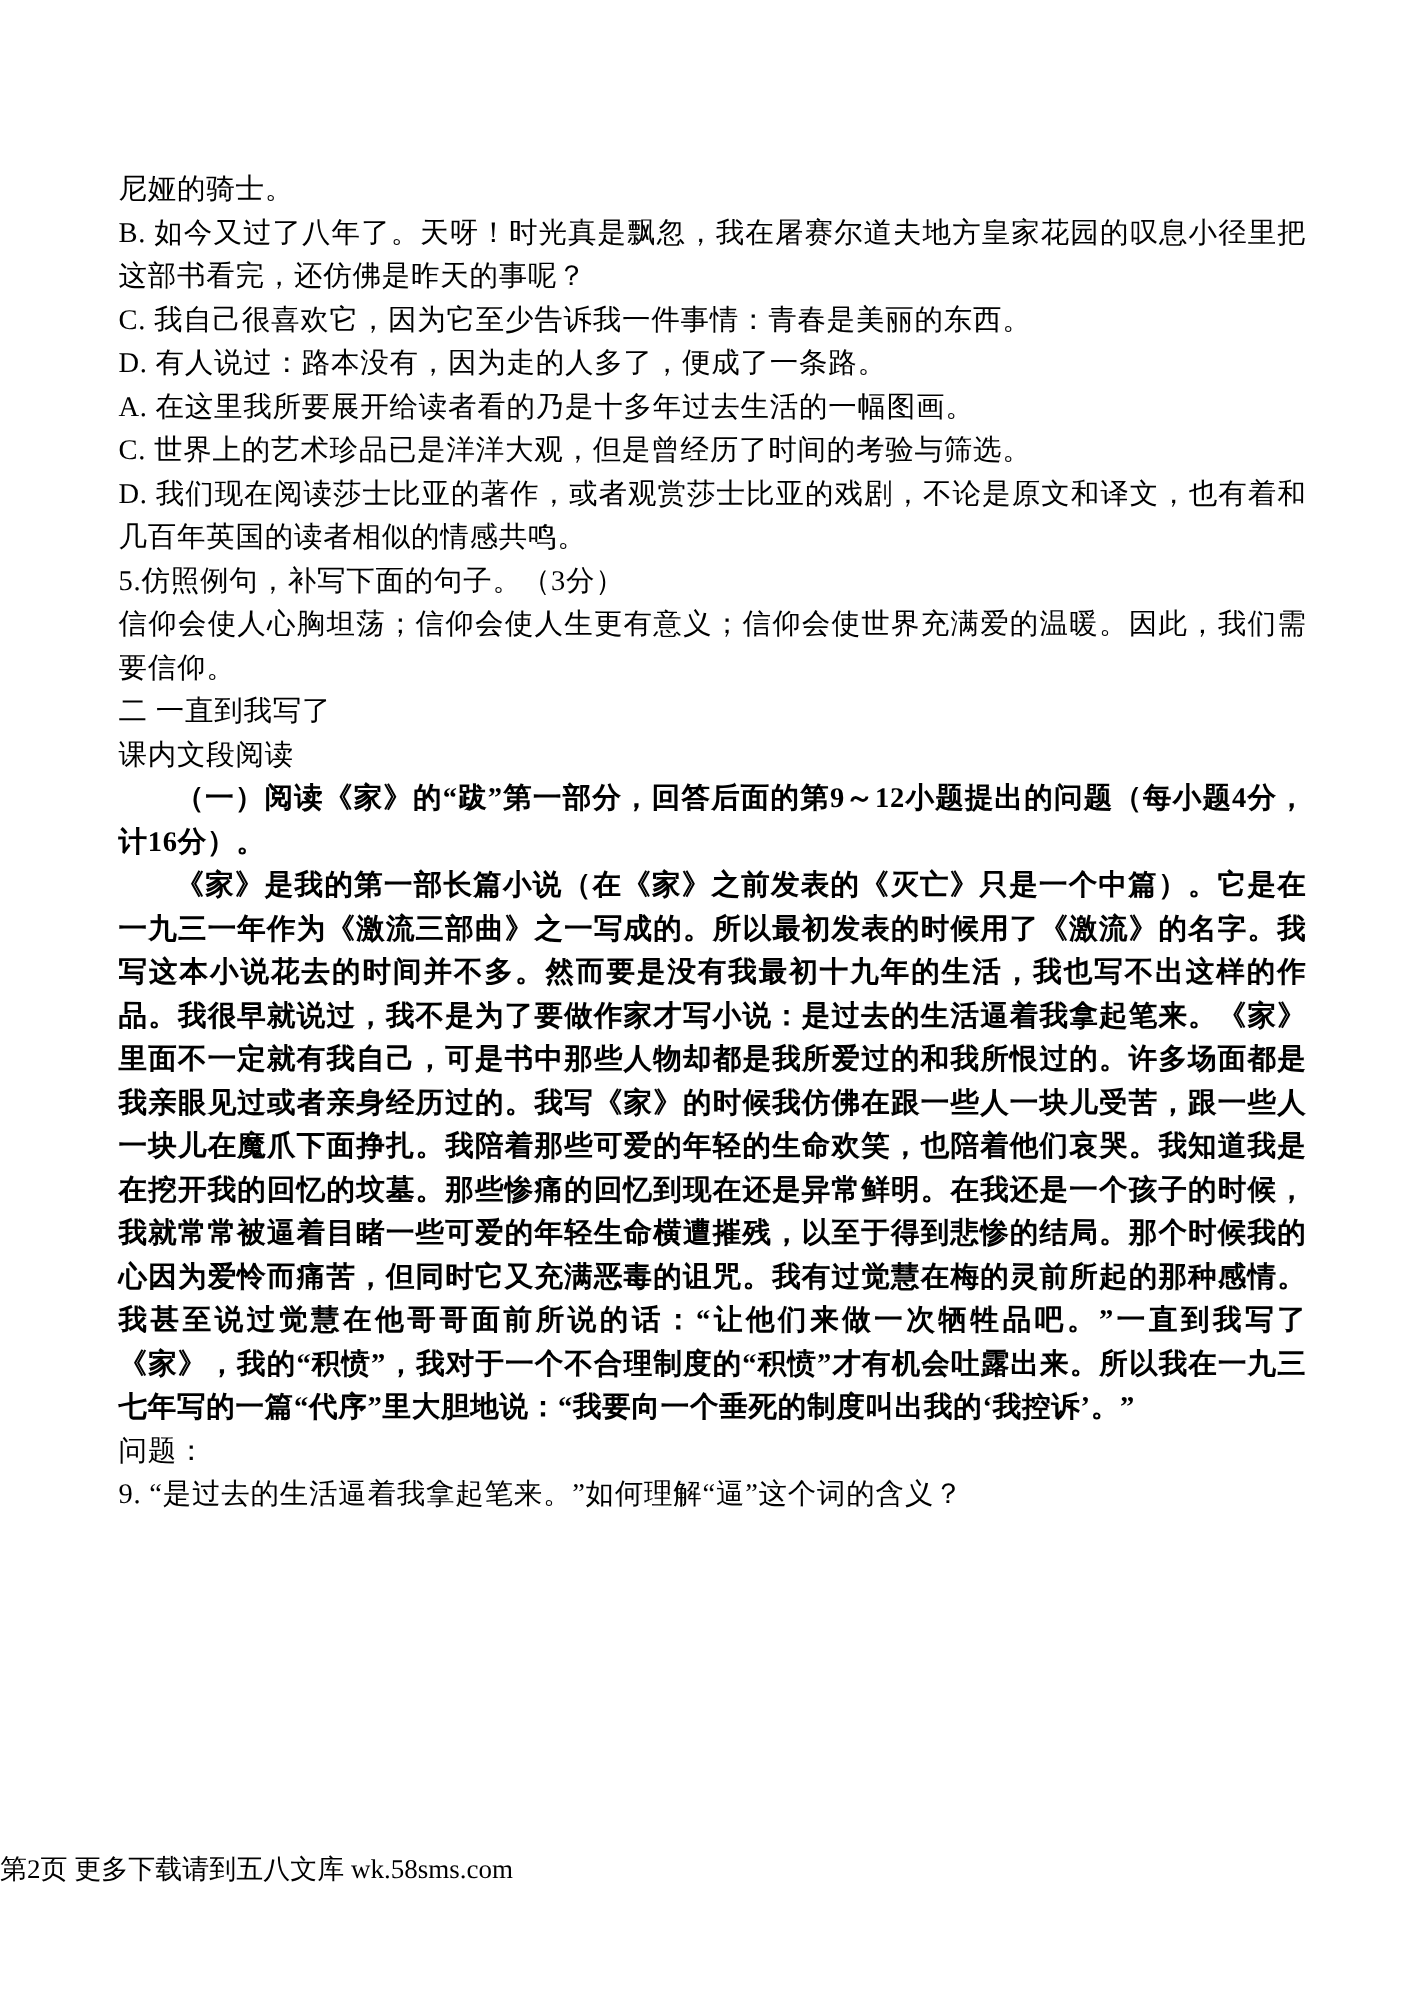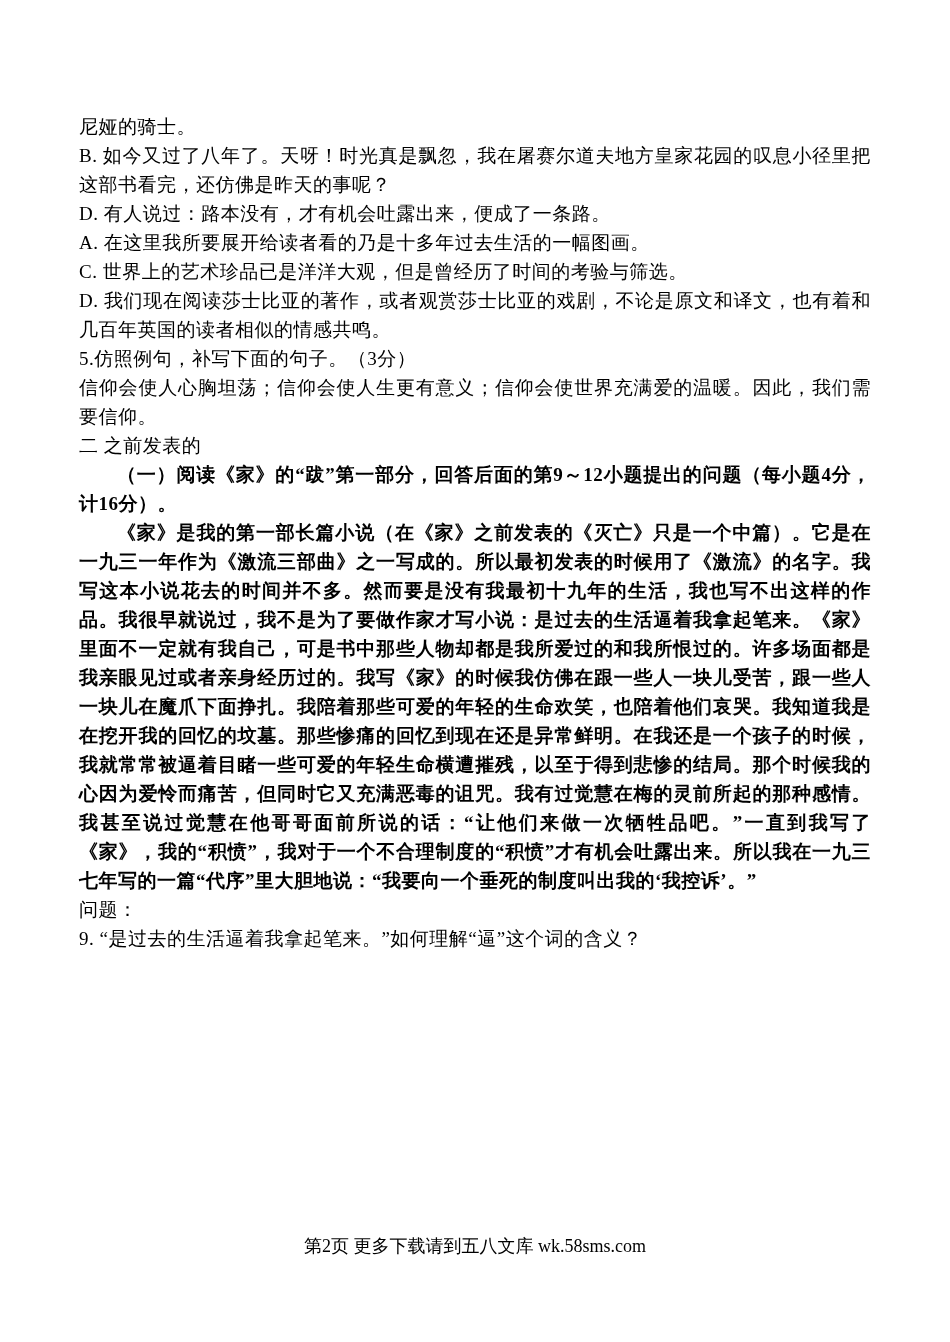--- a/index.html
+++ b/index.html
@@ -31,40 +31,42 @@
       font-weight: bold;
     }
     .answer-space {
       height: 52px;
     }
     .footer {
       position: absolute;
       left: 0;
       right: 0;
       top: 1234px;
-      text-align: center;
+      text-align: left;
       font-size: 18px;
       font-family: "Liberation Serif", "DejaVu Serif", serif;
       color: #000000;
     }
   </style>
 </head>
 <body>
 
 <div class="page">
   <div class="content">
     <p>尼娅的骑士。</p>
     <p>B. 如今又过了八年了。天呀！时光真是飘忽，我在屠赛尔道夫地方皇家花园的叹息小径里把这部书看完，还仿佛是昨天的事呢？</p>
-    <p>D. 有人说过：路本没有，才有机会吐露出来，便成了一条路。</p>
+    <p>C. 我自己很喜欢它，因为它至少告诉我一件事情：青春是美丽的东西。</p>
+    <p>D. 有人说过：路本没有，因为走的人多了，便成了一条路。</p>
     <p>A. 在这里我所要展开给读者看的乃是十多年过去生活的一幅图画。</p>
     <p>C. 世界上的艺术珍品已是洋洋大观，但是曾经历了时间的考验与筛选。</p>
     <p>D. 我们现在阅读莎士比亚的著作，或者观赏莎士比亚的戏剧，不论是原文和译文，也有着和几百年英国的读者相似的情感共鸣。</p>
     <p>5.仿照例句，补写下面的句子。（3分）</p>
     <p>信仰会使人心胸坦荡；信仰会使人生更有意义；信仰会使世界充满爱的温暖。因此，我们需要信仰。</p>
-    <p>二 之前发表的</p>
+    <p>二 一直到我写了</p>
+    <p>课内文段阅读</p>
     <p class="indent">（一）阅读《家》的“跋”第一部分，回答后面的第9～12小题提出的问题（每小题4分，计16分）。</p>
     <p class="indent">《家》是我的第一部长篇小说（在《家》之前发表的《灭亡》只是一个中篇）。它是在一九三一年作为《激流三部曲》之一写成的。所以最初发表的时候用了《激流》的名字。我写这本小说花去的时间并不多。然而要是没有我最初十九年的生活，我也写不出这样的作品。我很早就说过，我不是为了要做作家才写小说：是过去的生活逼着我拿起笔来。《家》里面不一定就有我自己，可是书中那些人物却都是我所爱过的和我所恨过的。许多场面都是我亲眼见过或者亲身经历过的。我写《家》的时候我仿佛在跟一些人一块儿受苦，跟一些人一块儿在魔爪下面挣扎。我陪着那些可爱的年轻的生命欢笑，也陪着他们哀哭。我知道我是在挖开我的回忆的坟墓。那些惨痛的回忆到现在还是异常鲜明。在我还是一个孩子的时候，我就常常被逼着目睹一些可爱的年轻生命横遭摧残，以至于得到悲惨的结局。那个时候我的心因为爱怜而痛苦，但同时它又充满恶毒的诅咒。我有过觉慧在梅的灵前所起的那种感情。我甚至说过觉慧在他哥哥面前所说的话：“让他们来做一次牺牲品吧。”一直到我写了《家》，我的“积愤”，我对于一个不合理制度的“积愤”才有机会吐露出来。所以我在一九三七年写的一篇“代序”里大胆地说：“我要向一个垂死的制度叫出我的‘我控诉’。”</p>
     <p>问题：</p>
     <p>9. “是过去的生活逼着我拿起笔来。”如何理解“逼”这个词的含义？</p>
     <div class="answer-space"></div>
   </div>
   <div class="footer">第2页 更多下载请到五八文库 wk.58sms.com</div>
 </div>
 
 </body></html>

